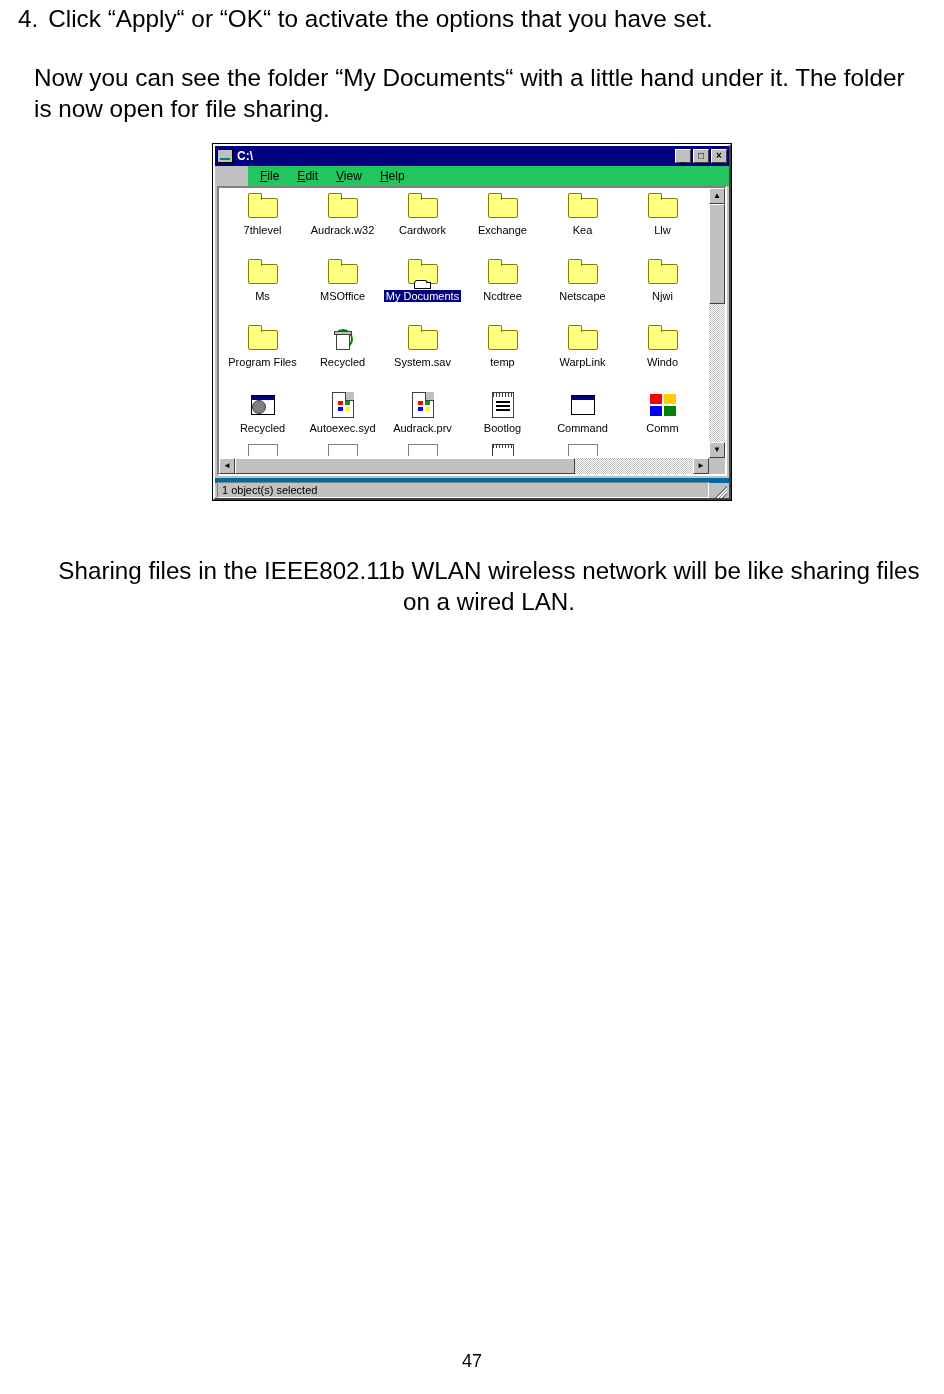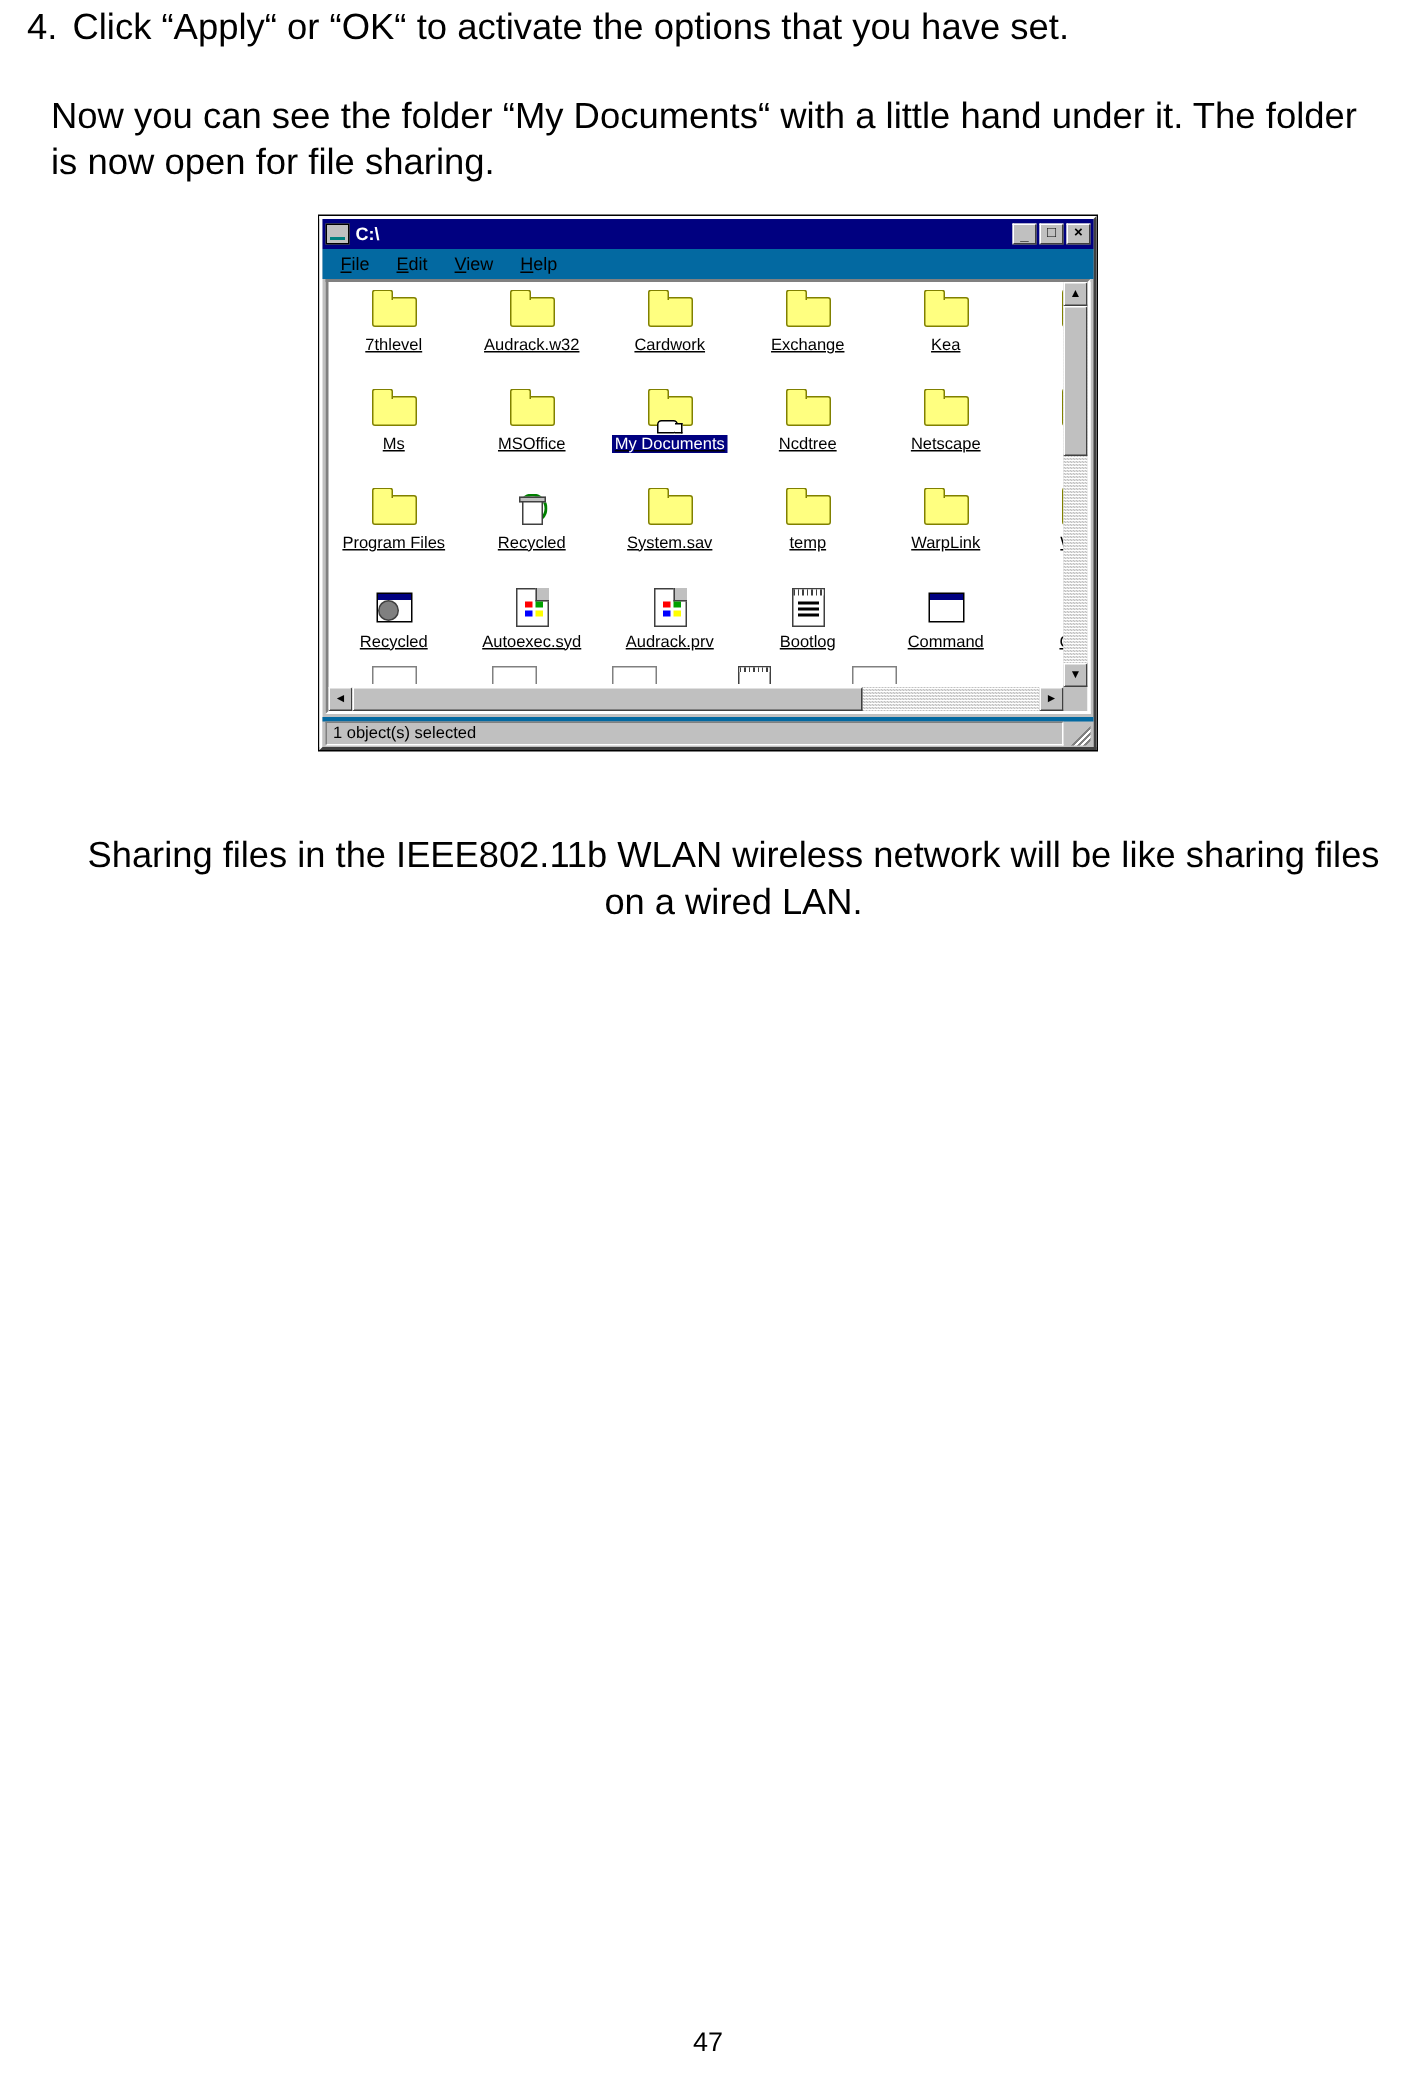--- a/index.html
+++ b/index.html
@@ -88,21 +88,22 @@
     margin-left:2px;
     font-family: Arial;
     font-weight:bold;
     cursor:pointer;
     display:flex; align-items:center; justify-content:center;
   }
   .menubar {
     display:flex;
     gap: 2px;
     padding: 2px 4px;
-    background:#0369a1;
+    background:#22c55e;
+    margin-left:33px;
   }
   .menu-item {
     padding: 1px 8px;
     font-size: 12px;
     cursor:pointer;
   }
   .menu-item u { text-decoration: underline; }
   .viewport {
     position: relative;
     height: 290px;
@@ -112,22 +113,21 @@
     background:#fff;
     overflow:hidden;
   }
   .icon-grid {
     position:absolute; left:0; top:0; right:16px; bottom:16px;
     padding: 4px 2px 0 4px;
     display:grid;
     grid-template-columns: repeat(6, 79px);
     grid-auto-rows: 66px;
     overflow:hidden;
-    column-gap: 13px;
-    text-decoration: underline;
+    column-gap: 1px;
   }
   .item {
     display:flex; flex-direction:column; align-items:center;
     font-size:11px;
     text-align:center;
     cursor:pointer;
   }
   .item .lbl {
     margin-top:2px;
     padding: 0 2px;
@@ -233,21 +233,21 @@
   }
   .vscroll .track{ position:absolute; top:16px; bottom:16px; left:0; right:0; background:repeating-conic-gradient(#c0c0c0 0 25%, #fff 0 50%) 0 0/2px 2px; }
   .hscroll .track{ position:absolute; left:16px; right:16px; top:0; bottom:0; background:repeating-conic-gradient(#c0c0c0 0 25%, #fff 0 50%) 0 0/2px 2px; }
   .vscroll .thumb{ position:absolute; top:16px; left:0; width:16px; height:100px; background:#c0c0c0; border:1px solid; border-color:#fff #404040 #404040 #fff; }
   .vscroll .down{ position:absolute; bottom:0; }
   .hscroll .right{ position:absolute; right:0; top:0;}
   .hscroll .left{ position:absolute; left:0; top:0;}
   .hscroll .thumb{ position:absolute; left:16px; top:0; height:16px; width:340px; background:#c0c0c0; border:1px solid; border-color:#fff #404040 #404040 #fff; }
   .corner{ position:absolute; right:0; bottom:0; width:16px; height:16px; background:#c0c0c0; }
   .statusbar{
-    height:20px; background:#c0c0c0; border-top:3px solid #0369a1;
+    height:20px; background:#c0c0c0; border-top:5px solid #0369a1;
     display:flex; align-items:center; padding:0 2px;
   }
   .status-cell{
     flex:1; height:16px; border:1px solid; border-color:#808080 #fff #fff #808080;
     padding:0 4px; font-size:11px; line-height:14px;
   }
   .grip{
     width:16px; height:16px; margin-left:2px;
     background:
       linear-gradient(135deg, transparent 60%, #808080 60% 66%, #fff 66% 72%, #808080 72% 78%, #fff 78% 84%, #808080 84% 90%, transparent 90%);

